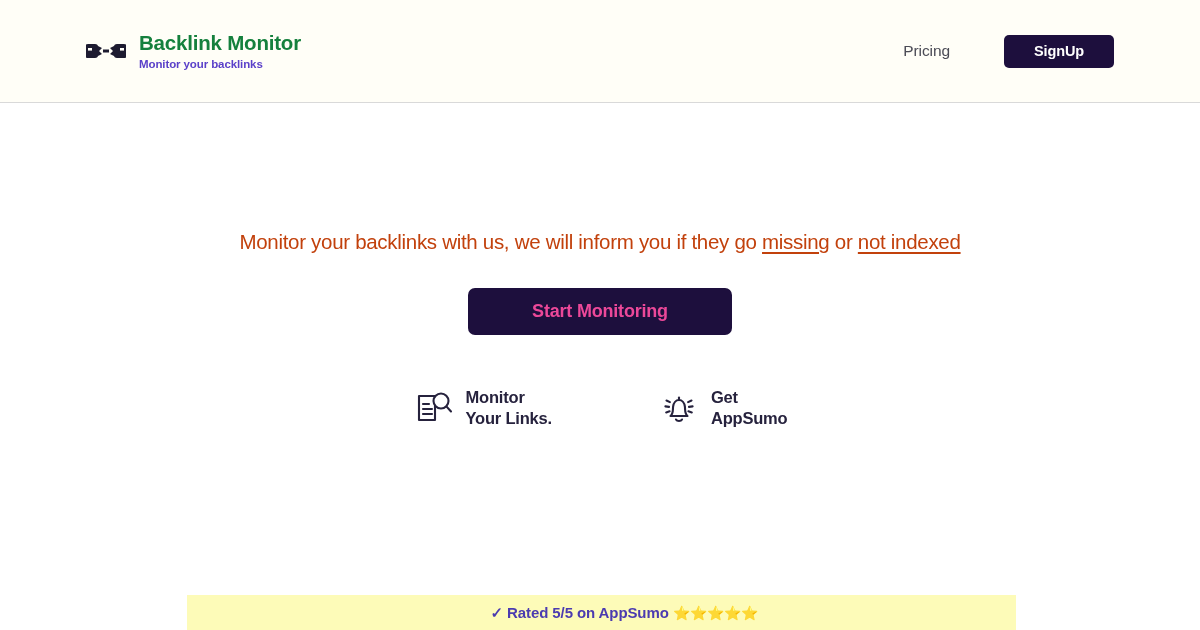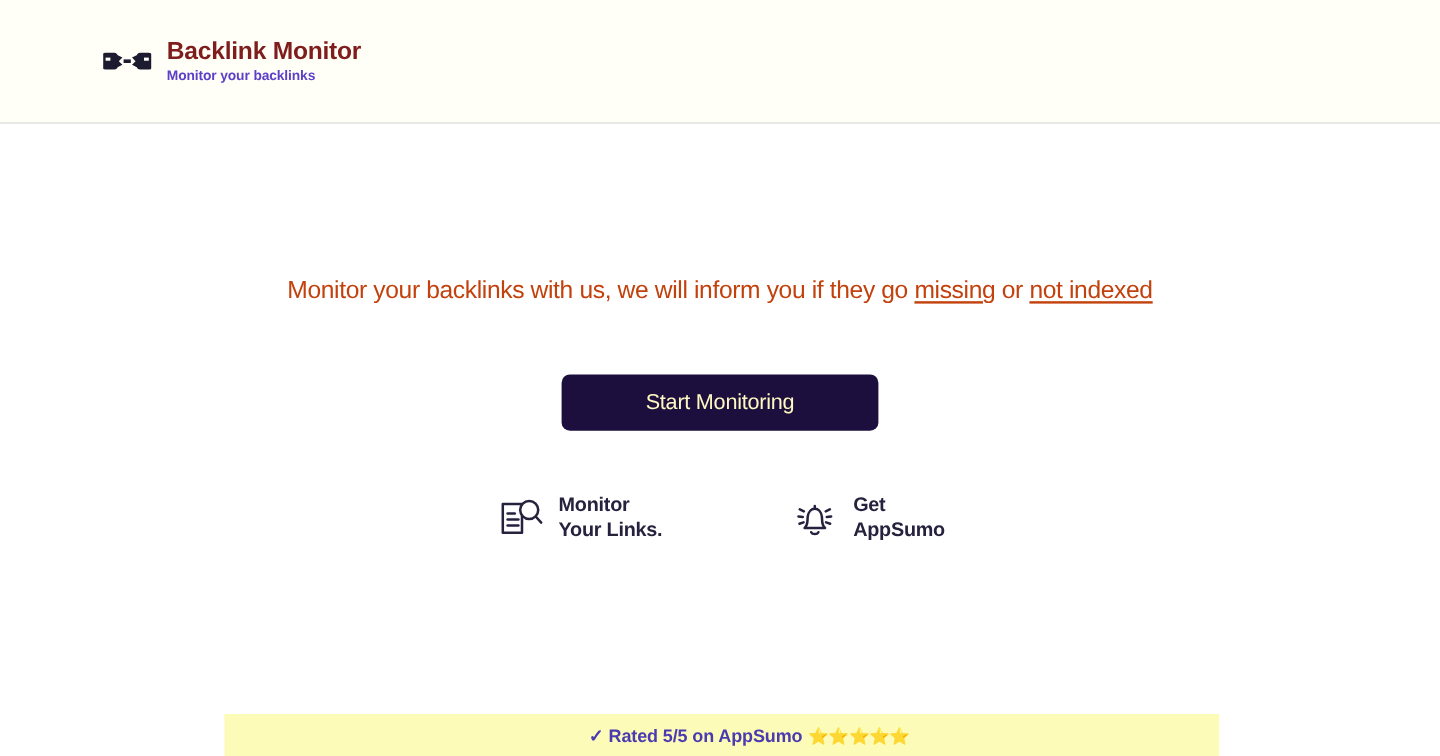--- a/index.html
+++ b/index.html
@@ -54,21 +54,21 @@
   .brand-text {
     display: flex;
     flex-direction: column;
     justify-content: center;
     gap: 3px;
   }
 
   .brand-title {
     font-size: 20.5px;
     font-weight: 700;
-    color: #7f1d1d;
+    color: #15803d;
     letter-spacing: -0.2px;
     line-height: 1.15;
   }
 
   .brand-tagline {
     font-size: 11.5px;
     font-weight: 700;
     color: #5b41c9;
     letter-spacing: -0.1px;
     line-height: 1.15;
@@ -134,25 +134,25 @@
     letter-spacing: -0.3px;
     line-height: 1.3;
   }
 
   .hero-subtitle .emph {
     text-decoration: underline;
     text-underline-offset: 3px;
   }
 
   .cta-button {
-    margin-top: 56px;
+    margin-top: 32px;
     background: #1d0f3d;
-    color: #fef9c3;
+    color: #ec4899;
     font-size: 18px;
-    font-weight: 400;
+    font-weight: 700;
     border: none;
     border-radius: 7px;
     width: 264px;
     height: 47px;
     cursor: pointer;
     font-family: "Liberation Sans", sans-serif;
     letter-spacing: -0.2px;
   }
 
   
@@ -245,20 +245,24 @@
         </svg>
       </span>
       <span class="brand-text">
         <span class="brand-title">Backlink Monitor</span>
         <span class="brand-tagline">Monitor your backlinks</span>
       </span>
     </div>
 
     <div class="header-spacer"></div>
 
+    <nav class="header-nav">
+      <a class="nav-link" href="#">Pricing</a>
+      <button class="signup-button">SignUp</button>
+    </nav>
 
   </header>
 
   <main class="hero">
 
 
     <p class="hero-subtitle"><span>Monitor your backlinks with us, we will inform you if they go </span><span class="emph">missing</span><span> or </span><span class="emph">not indexed</span></p>
 
     <button class="cta-button">Start Monitoring</button>
 

